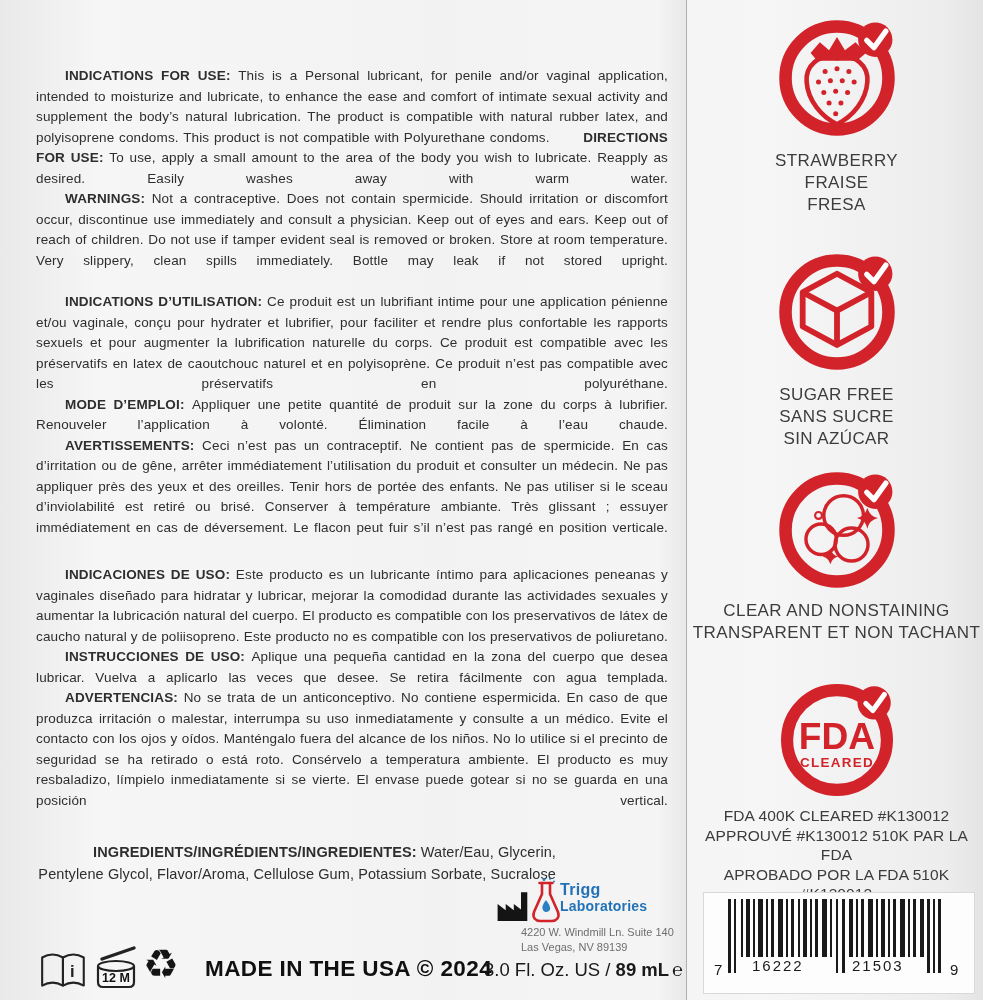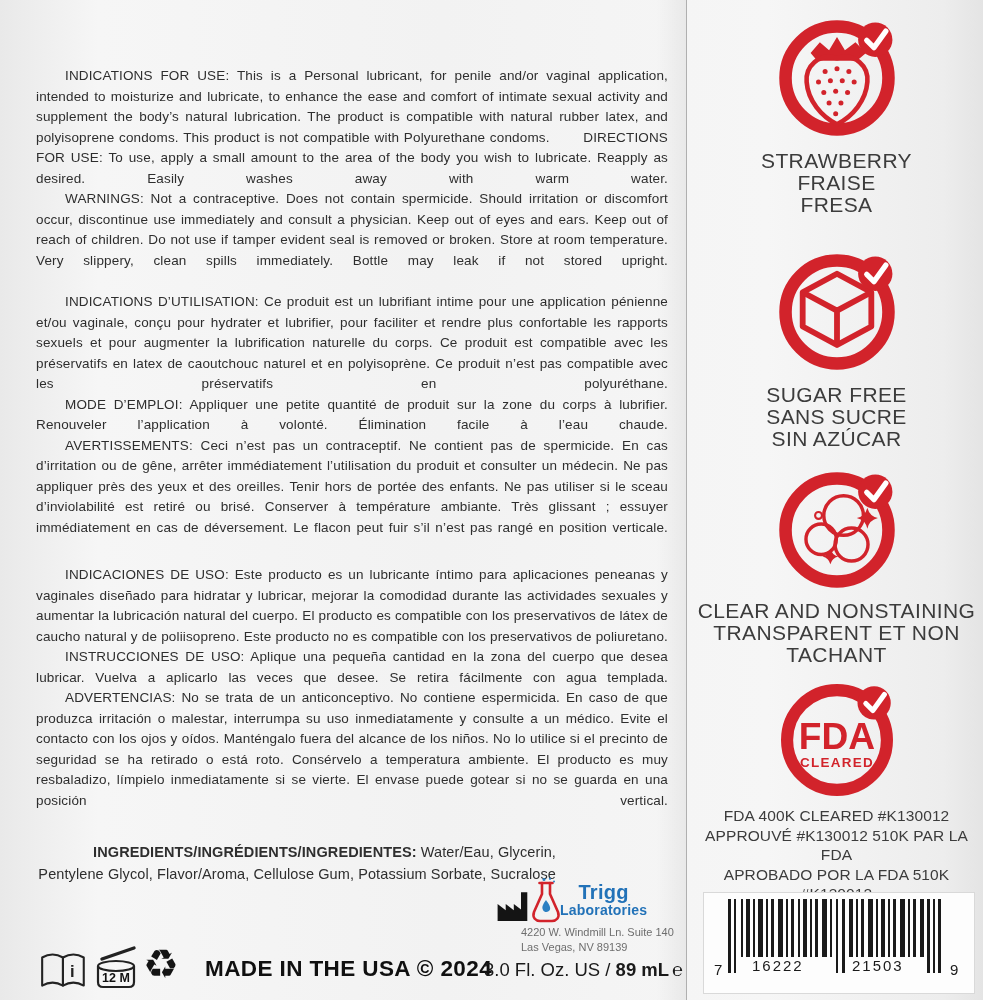--- a/index.html
+++ b/index.html
@@ -10,47 +10,47 @@
   }
   .fold-line{position:absolute;left:686px;top:0;width:1px;height:1000px;background:rgba(90,90,90,.45);}
   .fold-shade{position:absolute;left:656px;top:0;width:30px;height:1000px;background:linear-gradient(90deg,rgba(0,0,0,0) 0%,rgba(0,0,0,.05) 100%);}
 
   
   .lang-block{position:absolute;left:36px;width:632px;}
   .para{
     margin:0;font-size:13.5px;line-height:20.5px;letter-spacing:.15px;
     text-align:justify;text-align-last:justify;color:#2e2e2e;
   }
-  .para b{font-weight:400;padding-left:29px;}
+  .para b{font-weight:700;padding-left:29px;}
   .ingredients{
     position:absolute;left:36px;top:842px;width:520px;
     font-size:14.5px;line-height:21.5px;letter-spacing:.1px;text-align:right;color:#2e2e2e;
   }
   .ingredients b{font-weight:700;}
 
   
   .right-col{position:absolute;left:690px;top:0;width:293px;}
   .badge-icon{position:absolute;left:50%;transform:translateX(-50%);}
   .badge-label{
     position:absolute;left:0;width:100%;text-align:center;
-    font-size:21px;line-height:22px;letter-spacing:.4px;color:#3c3c3c;
+    font-size:17px;line-height:22px;letter-spacing:.4px;color:#3c3c3c;
   }
   .badge-label.small{font-size:15.5px;line-height:19.5px;letter-spacing:.1px;}
 
   
   .barcode-card{
     position:absolute;left:703px;top:892px;width:272px;height:102px;
     background:#fdfdfd;border:1px solid #d9d9d9;box-sizing:border-box;
   }
   .barcode-wrap{position:relative;width:250px;height:92px;margin:6px auto 0;}
   .bc-digit{position:absolute;font-size:15px;color:#1a1a1a;letter-spacing:2px;}
 
   
   .mfr-name{position:absolute;left:560px;top:882px;line-height:1;}
-  .mfr-name .t1{font-size:20px;font-weight:700;color:#2272b8;letter-spacing:.3px;text-align:center;}
+  .mfr-name .t1{font-size:16px;font-weight:700;color:#2272b8;letter-spacing:.3px;}
   .mfr-name .t2{font-size:14px;font-weight:700;color:#2272b8;margin-top:1px;letter-spacing:.2px;}
   .mfr-addr{position:absolute;left:521px;top:925px;font-size:11px;line-height:15px;color:#6e6e6e;}
 
   
   .made-in{position:absolute;left:205px;top:956px;font-size:22.5px;font-weight:700;color:#101010;letter-spacing:.4px;}
   .size-line{position:absolute;left:484px;top:959px;font-size:18.5px;color:#1a1a1a;}
   .size-line b{font-weight:700;}
   .est-sign{font-weight:400;margin-left:3px;}
   .recycle{position:absolute;left:143px;top:944px;font-size:40px;line-height:1;color:#141414;}
 </style>

